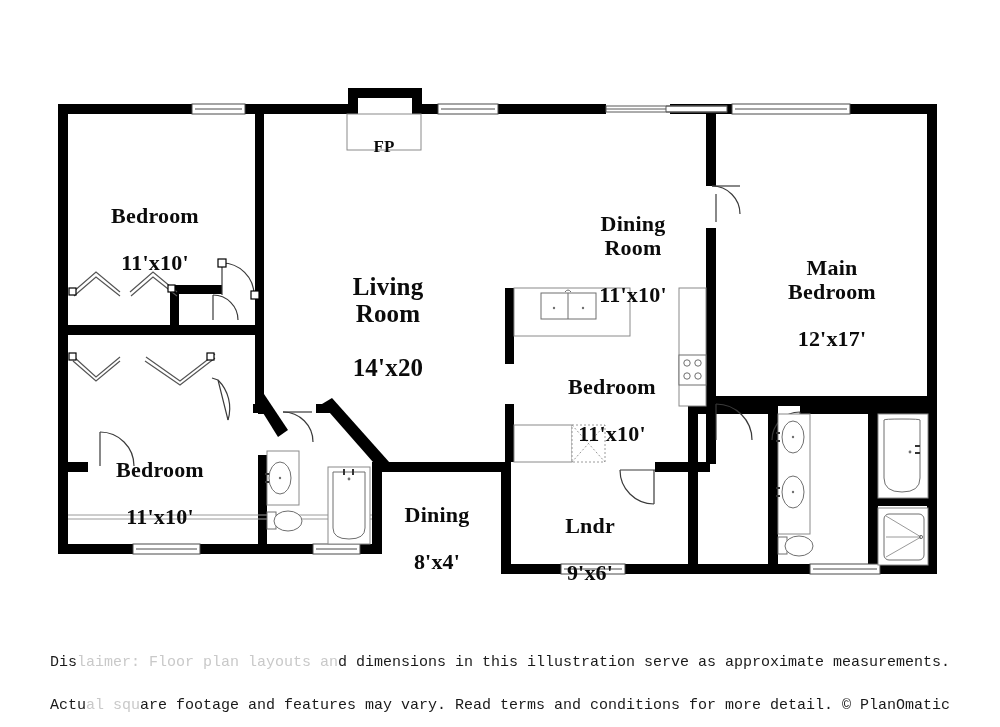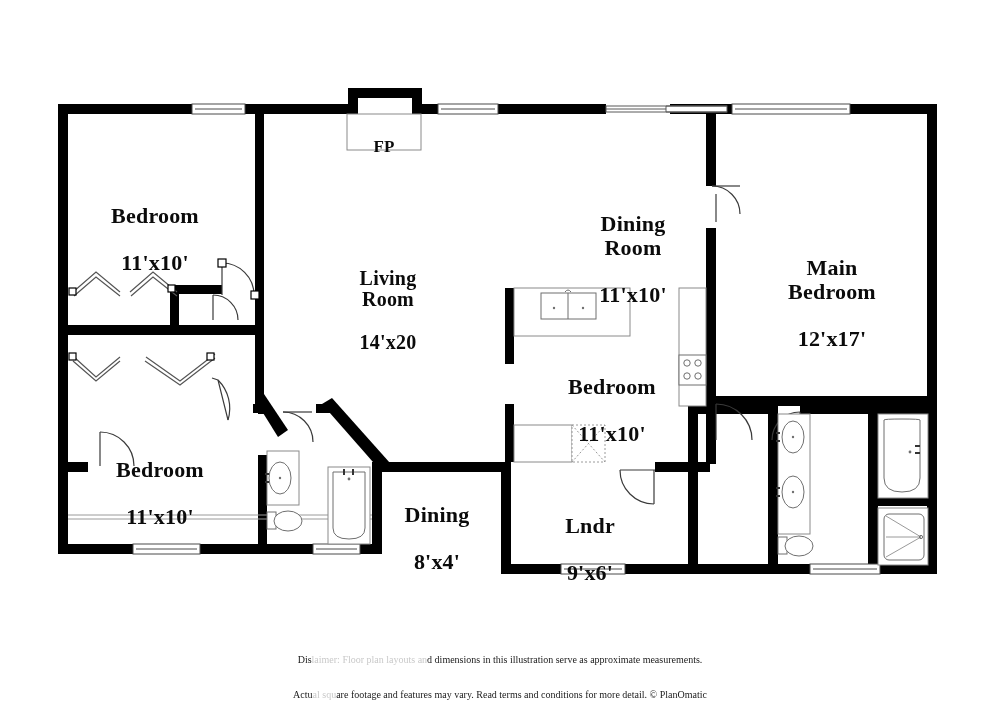--- a/index.html
+++ b/index.html
@@ -31,31 +31,31 @@
     position: absolute;
     text-align: center;
     font-family: "Liberation Serif", serif;
     font-weight: bold;
     color: #0b0b0b;
     line-height: 1.08;
     white-space: pre-line;
     letter-spacing: 0.2px;
     pointer-events: none;
   }
-  .rl-lg { font-size: 20px; }
+  .rl-lg { font-size: 25px; }
   .rl-md { font-size: 22px; }
   .rl-sm { font-size: 15px; }
   .footer {
     position: absolute;
     left: 0;
     width: 1000px;
     text-align: center;
-    font-family: Liberation Serif, serif;
+    font-family: Liberation Mono, monospace;
     color: #1a1a1a;
-    font-size: 10px;
+    font-size: 15px;
     line-height: 1.5;
   }
   .footer .line1 { display: block; }
   .footer .line2 { display: block; margin-top: 20px; }
   .faded { color: #c9c9c9; }
 </style>
 </head>
 <body>
 
 <div id="plan-root">

